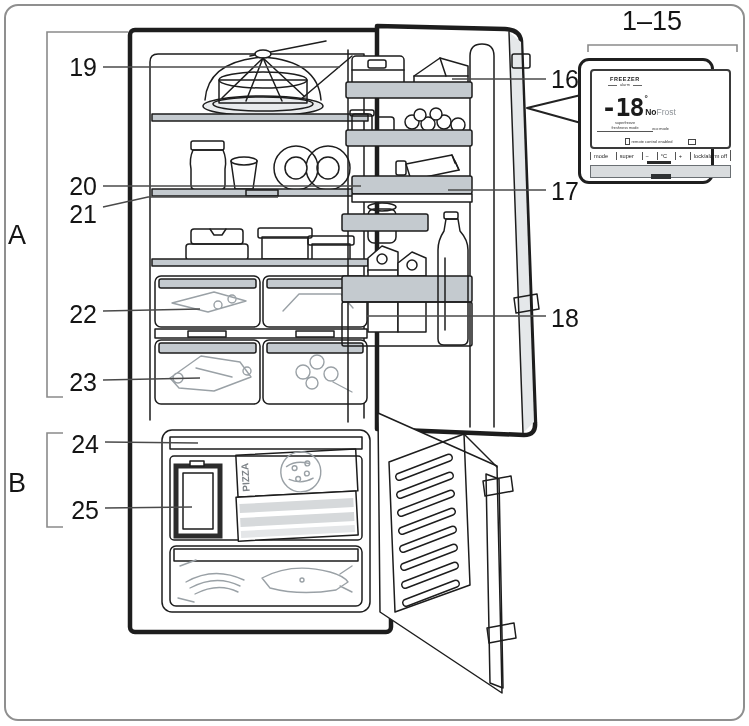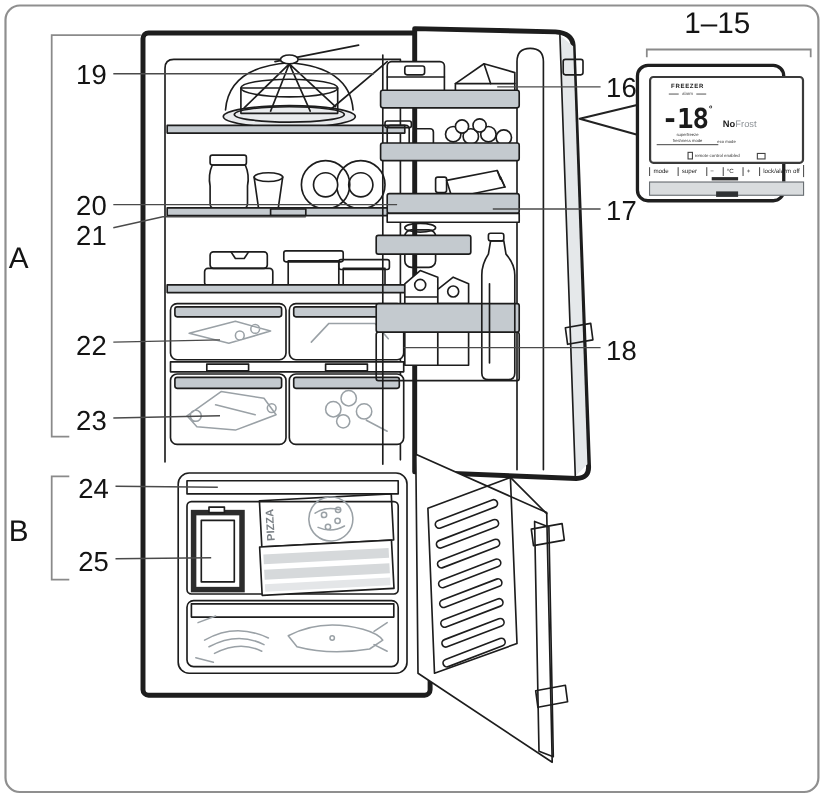--- a/index.html
+++ b/index.html
@@ -16,21 +16,21 @@
   .zone-name{font-size:5.5px;font-weight:bold;letter-spacing:.6px;line-height:6px;}
   .alarm-row{display:flex;align-items:center;justify-content:center;gap:3px;margin-top:1px;}
   .alarm-row .dl{width:9px;height:1px;background:#666;}
   .alarm-txt{font-size:4px;color:#444;line-height:4px;}
   .temp{font-family:"DejaVu Sans Mono",monospace;font-weight:bold;font-size:25px;line-height:24px;
         letter-spacing:-1px;color:#1b1b1b;margin-top:1px;white-space:nowrap;}
   .temp sup{font-size:8px;vertical-align:14px;letter-spacing:0;}
   .modes{font-size:3.8px;line-height:4.6px;color:#333;border-bottom:1px solid #555;
          padding-bottom:1px;margin:1px 2px 0 2px;}
   .nofrost{position:absolute;left:50%;top:36px;transform:translateX(-50%);font-size:8.5px;
-           white-space:nowrap;margin-left:12px;}
+           white-space:nowrap;}
   .nofrost b{color:#1b1b1b;} .nofrost span{color:#8d9297;}
   .eco{position:absolute;left:50%;top:56px;transform:translateX(-50%);font-size:3.8px;color:#333;
        white-space:nowrap;}
   .remote-row{position:absolute;left:0;right:0;bottom:2px;display:flex;align-items:center;
               justify-content:center;gap:16px;font-size:4px;color:#333;}
   .remote-row .ric{display:inline-block;width:3px;height:5px;border:1px solid #444;}
   .remote-row .dic{display:inline-block;width:6px;height:4px;border:1px solid #444;}
   .rw{display:flex;align-items:center;gap:2px;}
   .btns{position:absolute;left:9px;top:89px;width:141px;height:11px;display:flex;
         align-items:center;justify-content:space-between;border-right:1px solid #555;

